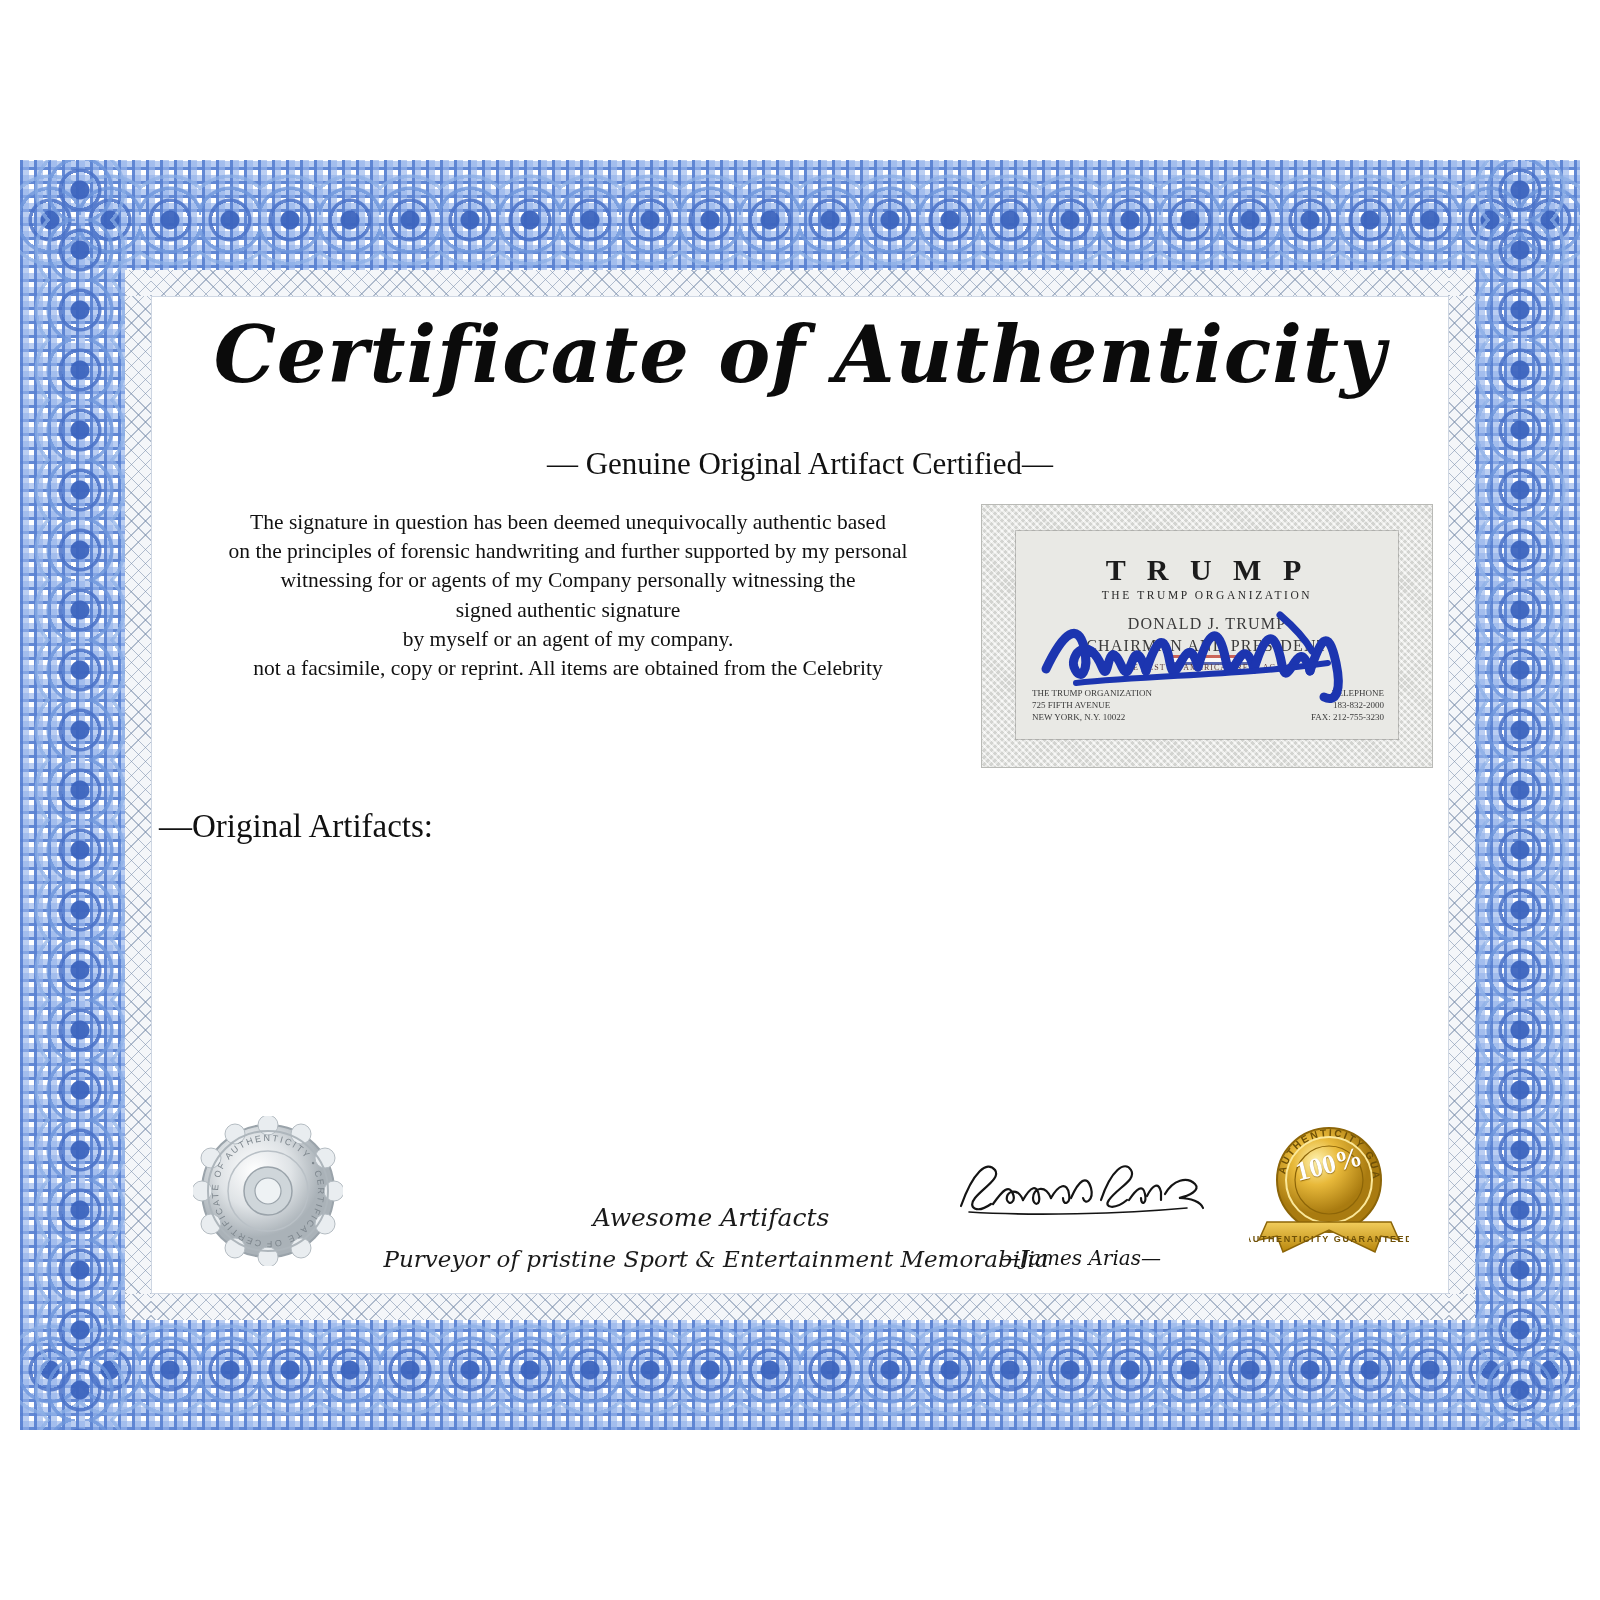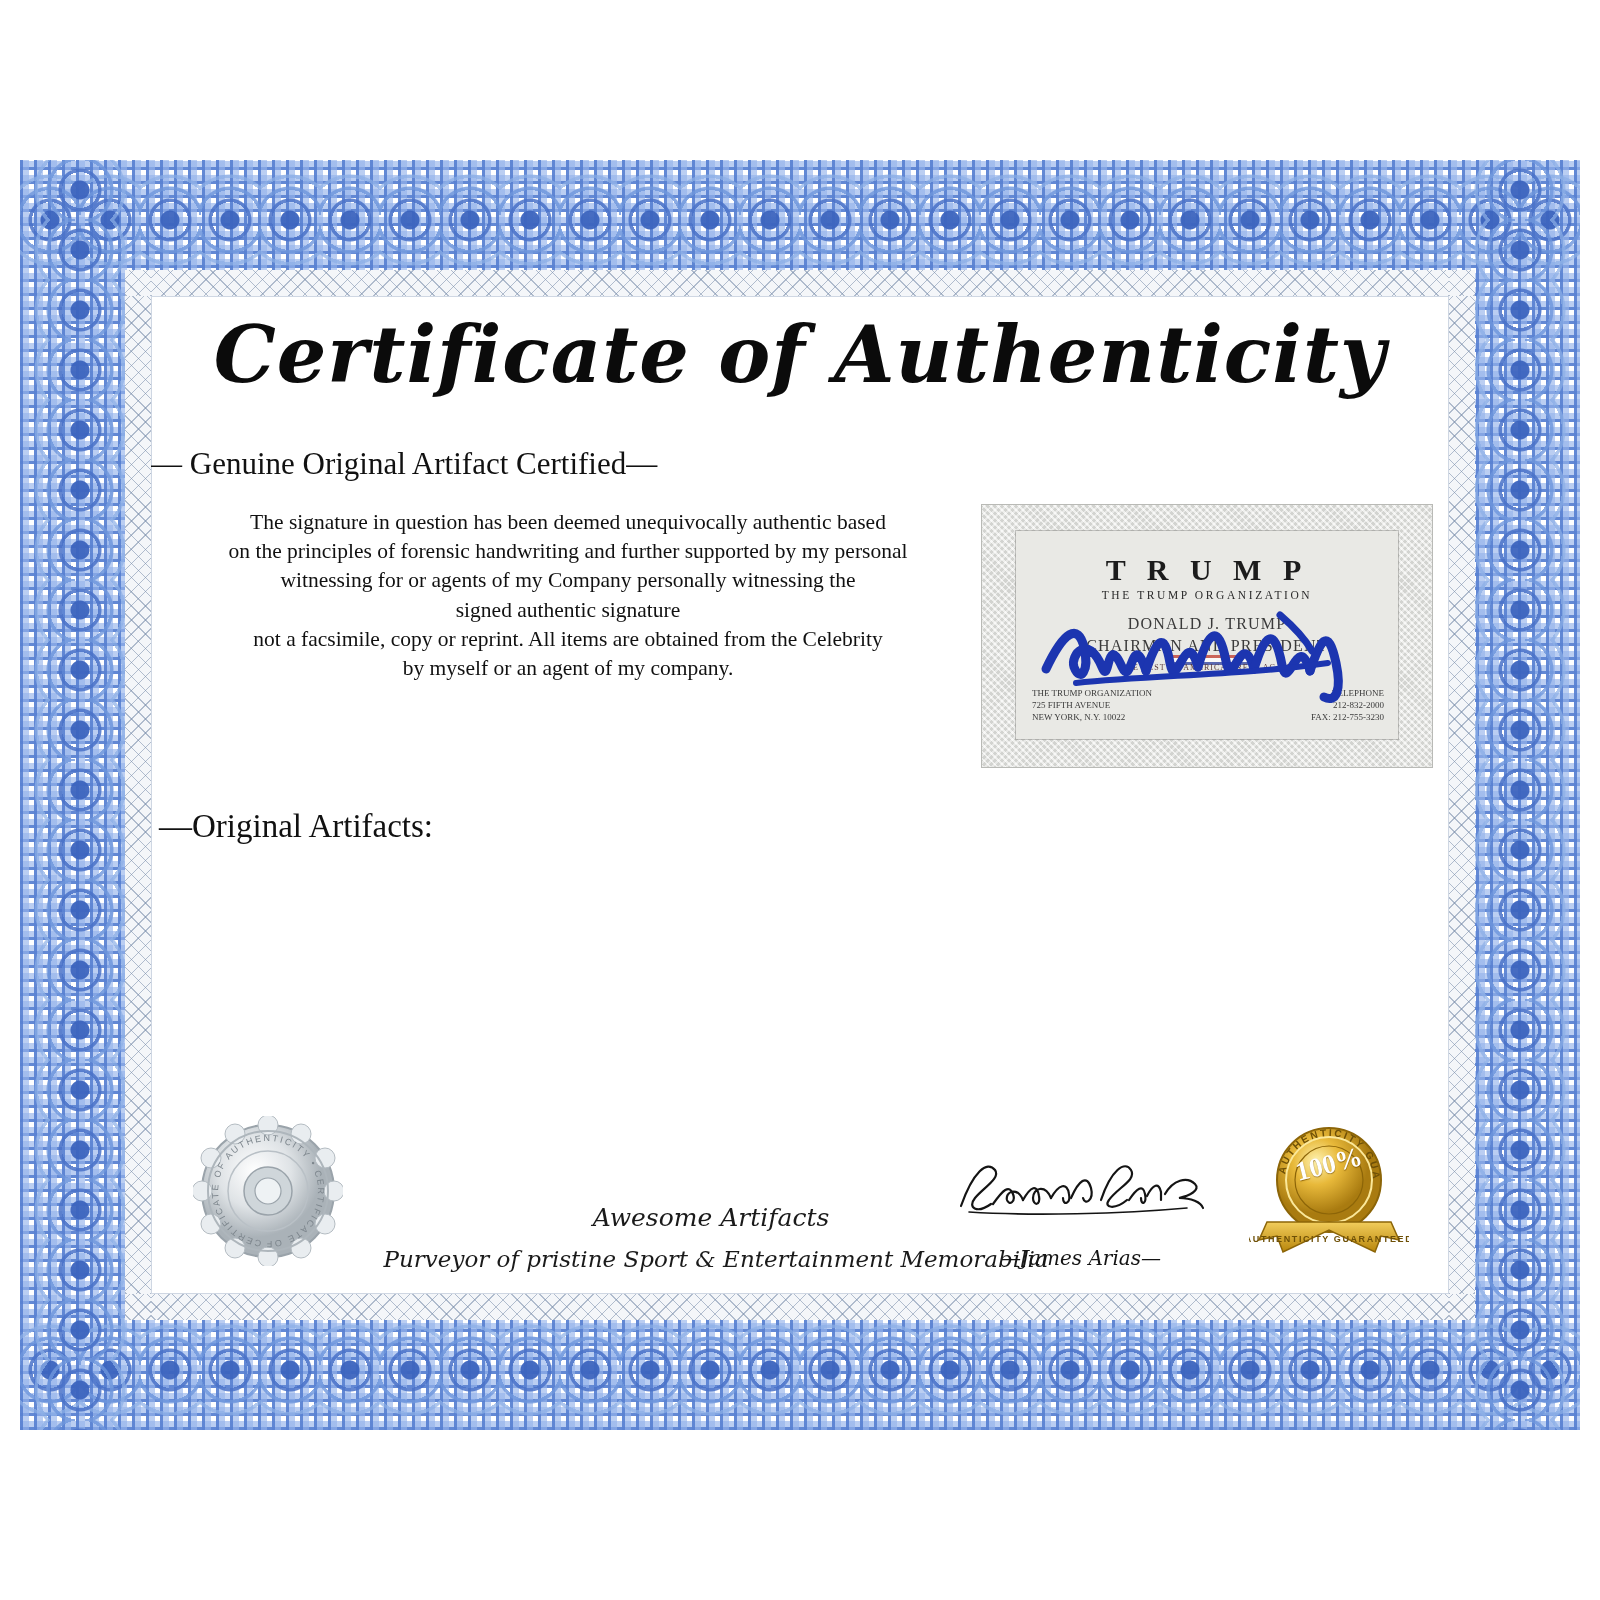--- a/index.html
+++ b/index.html
@@ -119,21 +119,21 @@
     line-height: 1.05;
     color: #0b0b0b;
     letter-spacing: 1px;
   }
 
   .cert-subtitle {
     position: absolute;
     left: 0;
     top: 150px;
     width: 1298px;
-    text-align: left;
+    text-align: center;
     font-family: "Liberation Serif", serif;
     font-size: 31px;
     color: #111111;
   }
 
   .body-text {
     position: absolute;
     left: 22px;
     top: 212px;
     width: 790px;
@@ -343,43 +343,43 @@
     <div class="content">
 
       <div class="cert-title">Certificate of Authenticity</div>
       <div class="cert-subtitle">— Genuine Original Artifact Certified—</div>
 
       <div class="body-text">
         <p>The signature in question has been deemed unequivocally authentic based</p>
         <p>on the principles of  forensic handwriting and further supported by my personal</p>
         <p>witnessing for or agents of my Company personally witnessing the</p>
         <p>signed authentic signature</p>
+        <p>by myself or an agent of my company.</p>
         <p>not a facsimile, copy or reprint. All items are obtained from the Celebrity</p>
-        <p>by myself or an agent of my company.</p>
       </div>
 
       <div class="field-line field-artifacts">—Original Artifacts:</div>
 
       <div class="card-photo">
         <div class="paperbg"></div>
         <div class="card-inner">
           <div class="card-brand">T R U M P</div>
           <div class="card-org">THE TRUMP ORGANIZATION</div>
           <div class="card-name">DONALD J. TRUMP</div>
           <div class="card-role">CHAIRMAN AND PRESIDENT</div>
           <div class="card-flag"></div>
           <div class="card-tagline">THE BEST OF AMERICA GREAT AGAIN</div>
           <div class="card-addr">
             <div>THE TRUMP ORGANIZATION</div>
             <div>725 FIFTH AVENUE</div>
             <div>NEW YORK, N.Y. 10022</div>
           </div>
           <div class="card-phone">
             <div>TELEPHONE</div>
-            <div>212-832-2000</div>
+            <div>183-832-2000</div>
             <div>FAX: 212-755-3230</div>
           </div>
 
           <svg class="autograph" viewBox="0 0 360 150">
             <g fill="none" stroke="#1c35b0" stroke-width="9" stroke-linecap="round" stroke-linejoin="round">
               <path d="M10 98 C 28 60, 42 52, 48 76 C 54 100, 44 112, 38 96 C 34 84, 52 62, 66 96 C 74 116, 70 60, 86 96 C 96 118, 96 56, 110 100"></path>
               <path d="M110 100 C 120 70, 128 58, 134 92 C 140 124, 150 52, 162 96"></path>
               <path d="M162 96 C 172 62, 182 50, 190 90 C 196 122, 206 54, 218 98"></path>
               <path d="M218 98 C 228 66, 238 52, 246 94 C 252 124, 262 58, 274 100"></path>
               <path d="M274 100 C 284 70, 292 54, 300 92 C 306 120, 300 132, 288 126"></path>

